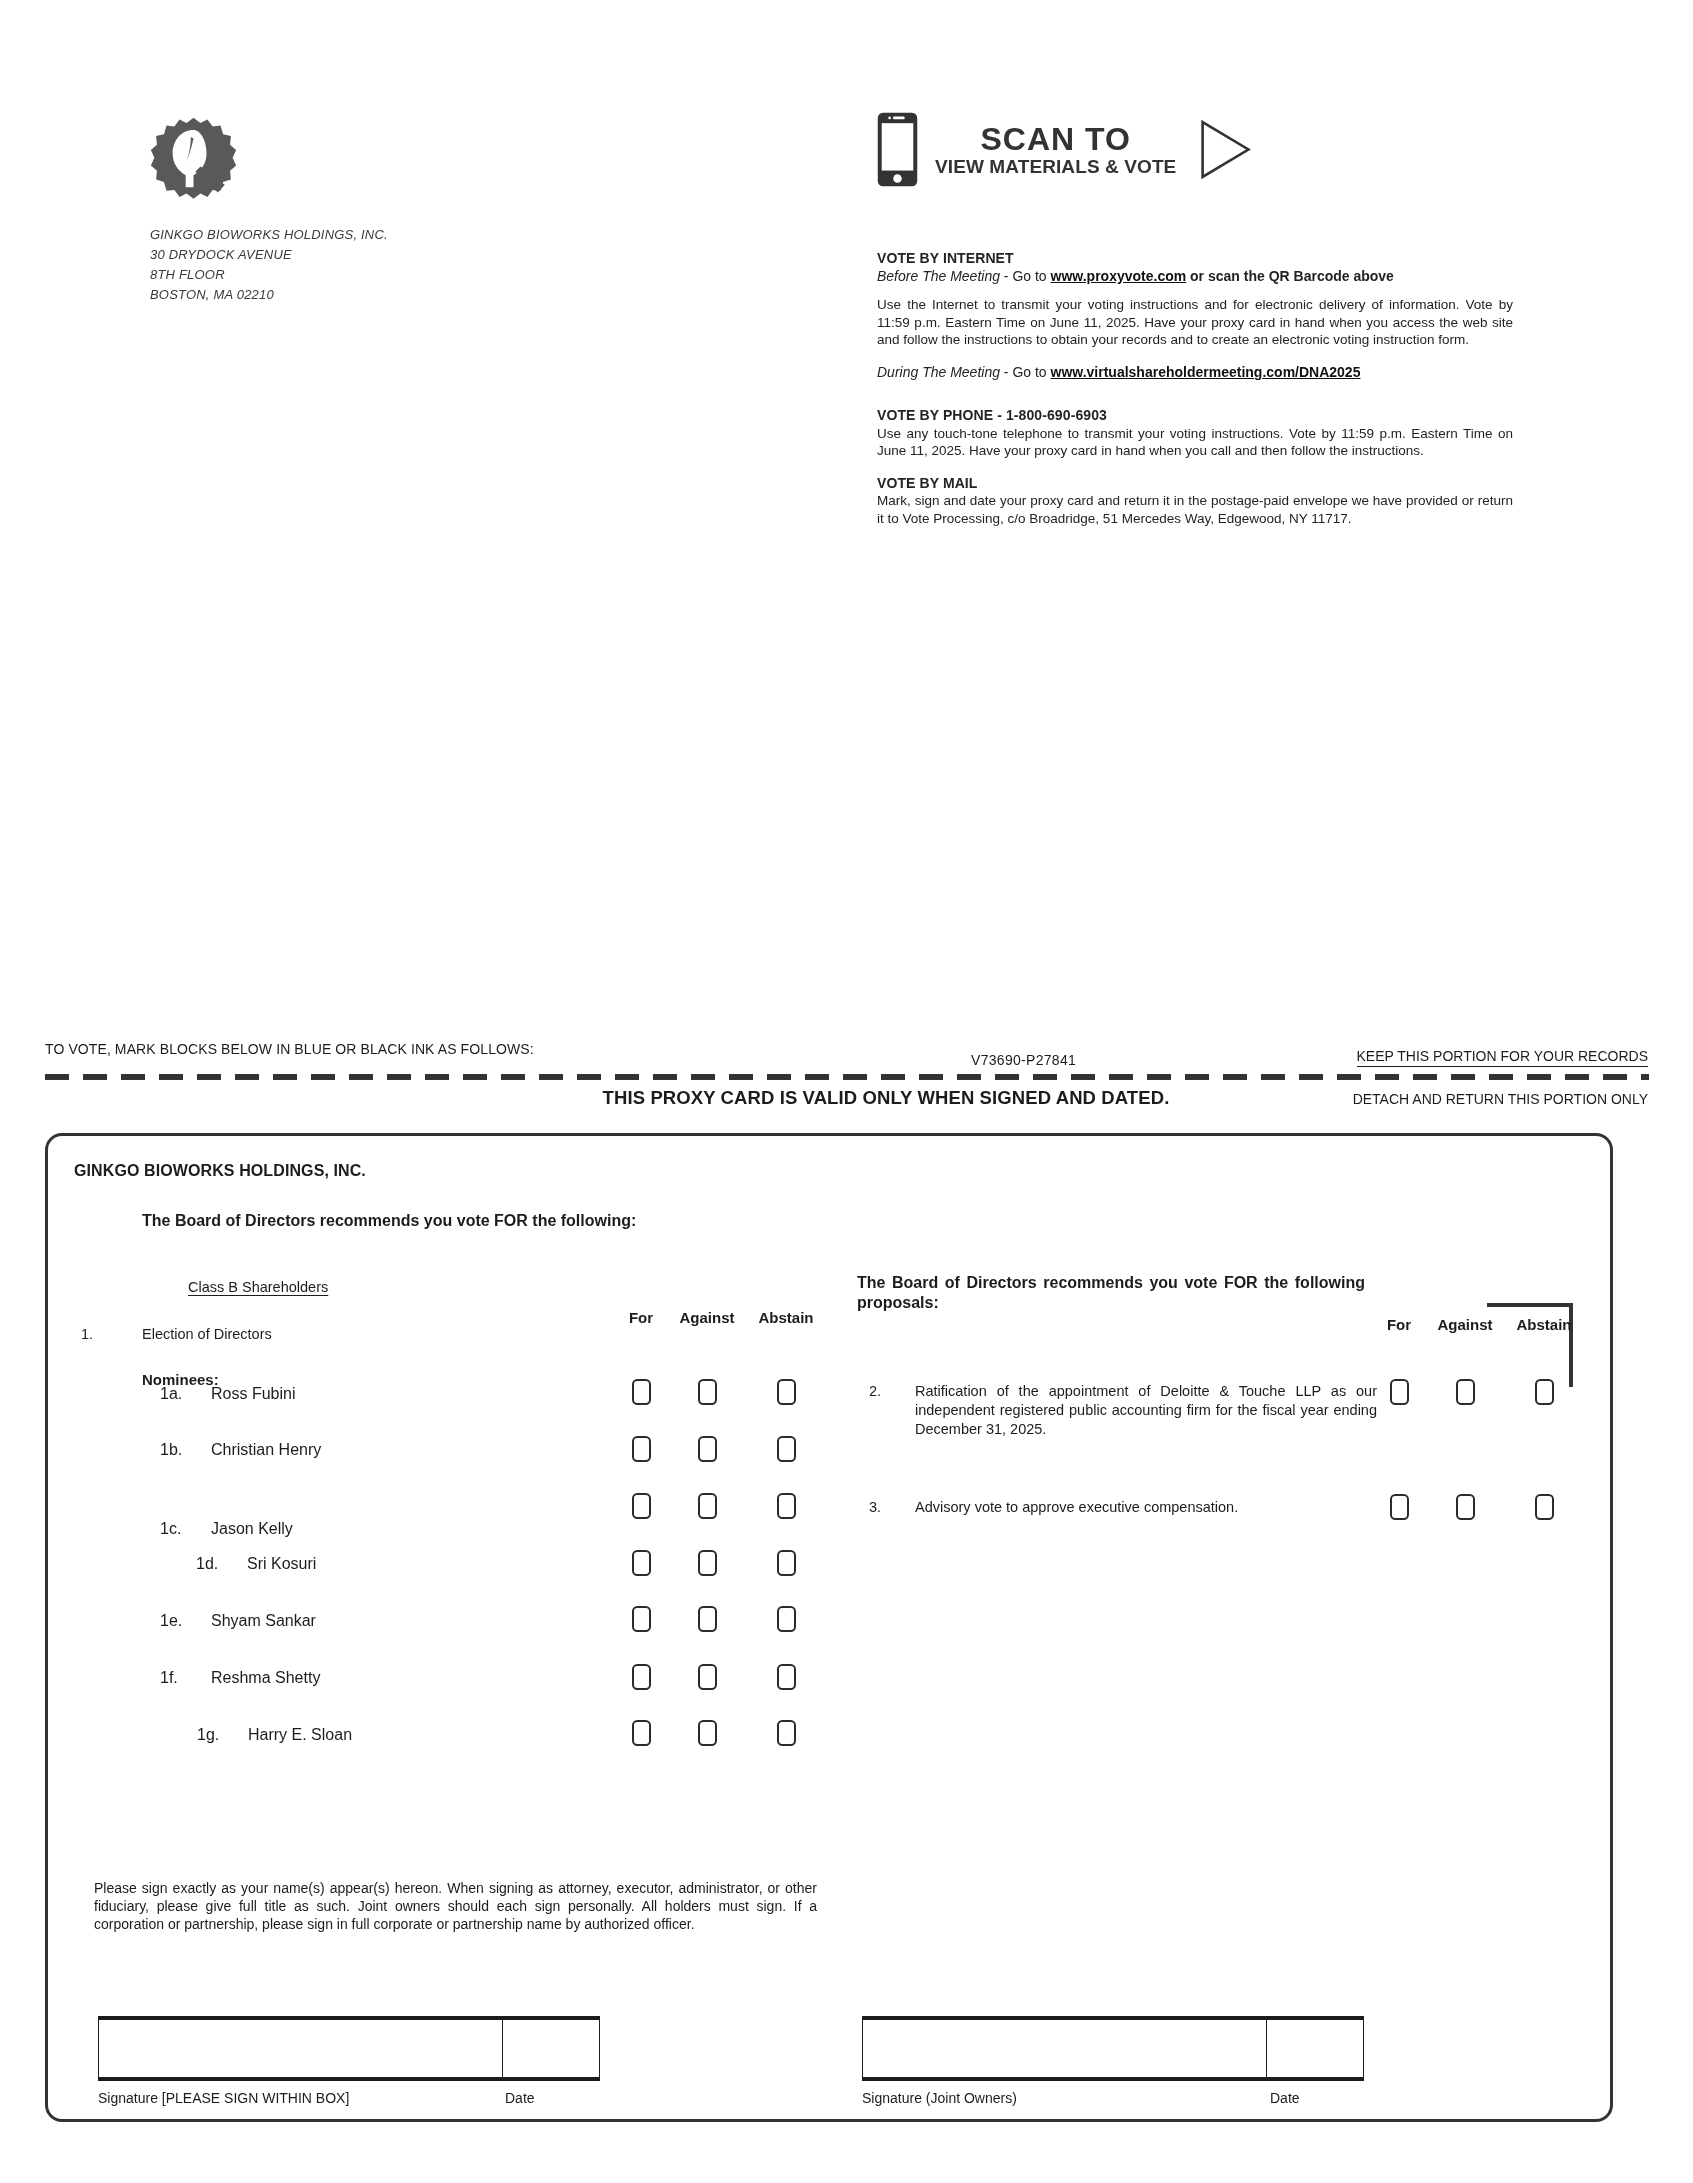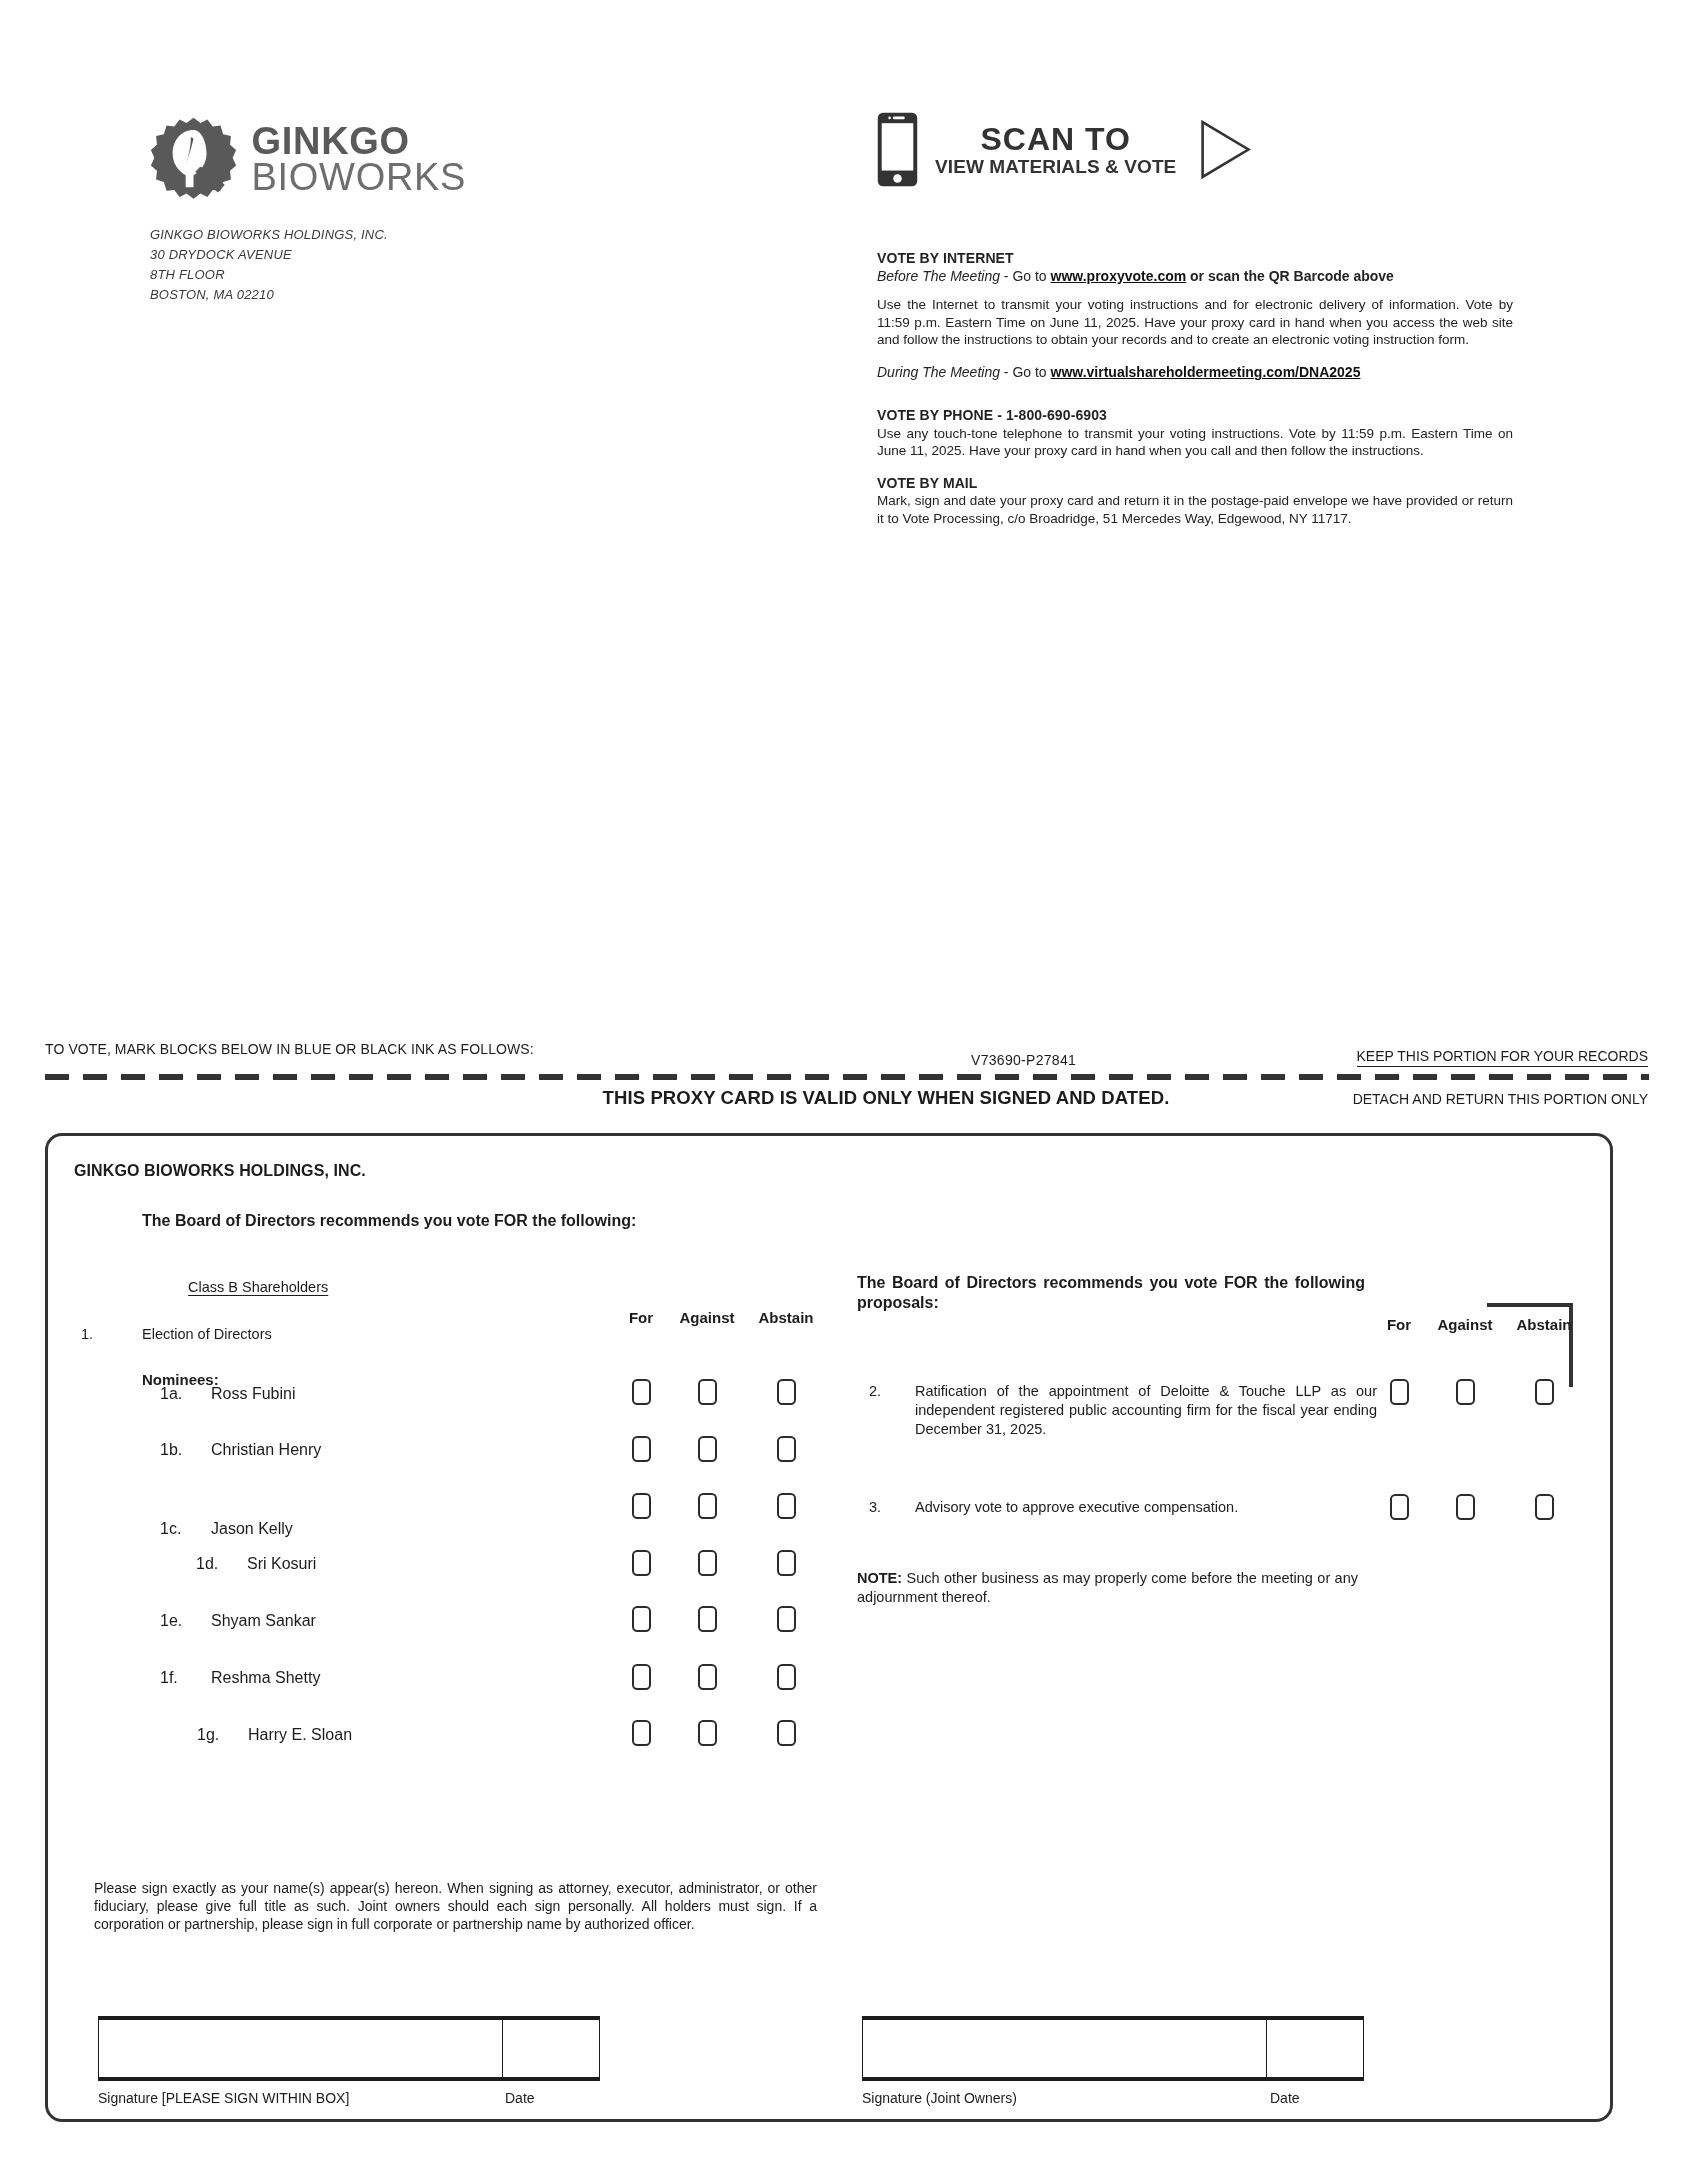--- a/index.html
+++ b/index.html
@@ -365,24 +365,20 @@
       <div class="logo-mark">
         <svg viewBox="0 0 100 100" width="87" height="87" aria-hidden="true">
           <path fill="#595959" d="M50 2 L58 8 L66 4 L72 12 L81 11 L84 21 L93 23 L92 33 L99 39 L95 48
             L99 57 L92 63 L93 73 L84 76 L81 86 L72 85 L66 93 L58 89 L50 95 L42 89 L34 93 L28 85
             L19 86 L16 76 L7 73 L8 63 L1 57 L5 48 L1 39 L8 33 L7 23 L16 21 L19 11 L28 12 L34 4 L42 8 Z"></path>
           <path fill="#ffffff" d="M50 16 C36 16 26 28 26 43 C26 54 32 63 41 68 L41 82 L50 82 L50 68
             C59 63 65 54 65 43 C65 28 58 16 50 16 Z"></path>
           <path fill="#595959" d="M47 24 C47 33 45 44 41 56 C44 47 48 36 50 26 Z"></path>
           <path fill="#595959" d="M52 64 L78 88 L86 79 L58 58 Z"></path>
         </svg>
-      </div>
-      <div class="logo-word">
-        <span class="l1">GINKGO</span>
-        <span class="l2">BIOWORKS</span>
       </div>
     </div>
     <div class="addr">
       <div>GINKGO BIOWORKS HOLDINGS, INC.</div>
       <div>30 DRYDOCK AVENUE</div>
       <div>8TH FLOOR</div>
       <div>BOSTON, MA 02210</div>
     </div>
   </div>
 
@@ -510,21 +506,20 @@
   <div class="cbx" style="left:1535px; top:1379px;"></div>
 
   <div class="prop" style="left:915px; top:1498px;">
     <span class="pn">3.</span>
     <span>Advisory vote to approve executive compensation.</span>
   </div>
   <div class="cbx" style="left:1390px; top:1494px;"></div>
   <div class="cbx" style="left:1456px; top:1494px;"></div>
   <div class="cbx" style="left:1535px; top:1494px;"></div>
 
-  <div class="note"><b>NOTE:</b><span> Such other business as may properly come before the meeting or any adjournment thereof.</span></div>
 
   <div class="signtext">Please sign exactly as your name(s) appear(s) hereon. When signing as attorney, executor, administrator, or other fiduciary, please give full title as such. Joint owners should each sign personally. All holders must sign. If a corporation or partnership, please sign in full corporate or partnership name by authorized officer.</div>
 
   <div class="sigbox" style="left:98px; top:2016px; width:502px;">
     <div class="big"></div>
     <div class="dt"></div>
   </div>
   <div class="siglbl" style="left:98px; top:2090px;">Signature [PLEASE SIGN WITHIN BOX]</div>
   <div class="siglbl" style="left:505px; top:2090px;">Date</div>
 

